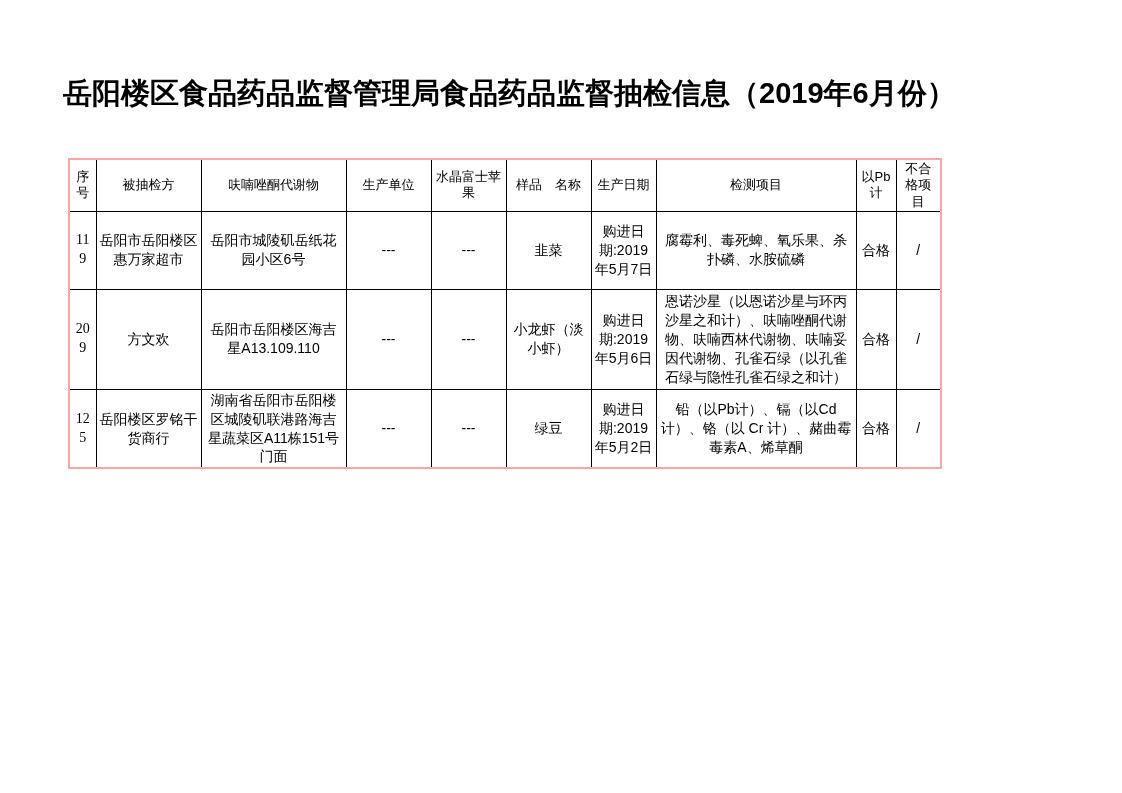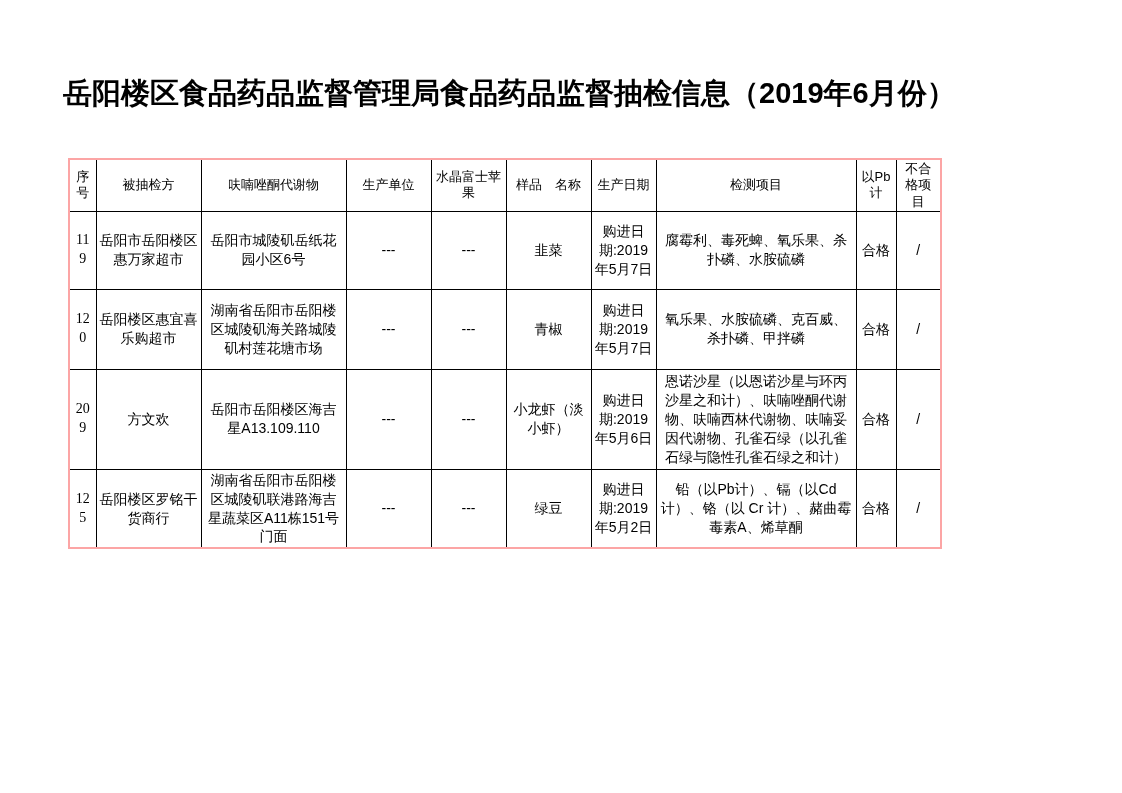--- a/index.html
+++ b/index.html
@@ -95,32 +95,20 @@
           <td>岳阳市岳阳楼区惠万家超市</td>
           <td>岳阳市城陵矶岳纸花园小区6号</td>
           <td>---</td>
           <td>---</td>
           <td>韭菜</td>
           <td>购进日期:2019年5月7日</td>
           <td>腐霉利、毒死蜱、氧乐果、杀扑磷、水胺硫磷</td>
           <td>合格</td>
           <td>/</td>
         </tr>
-        <tr style="height: 80px;">
-          <td class="seq">120</td>
-          <td>岳阳楼区惠宜喜乐购超市</td>
-          <td>湖南省岳阳市岳阳楼区城陵矶海关路城陵矶村莲花塘市场</td>
-          <td>---</td>
-          <td>---</td>
-          <td>青椒</td>
-          <td>购进日期:2019年5月7日</td>
-          <td>氧乐果、水胺硫磷、克百威、杀扑磷、甲拌磷</td>
-          <td>合格</td>
-          <td>/</td>
-        </tr>
         <tr style="height: 100px;">
           <td class="seq">209</td>
           <td>方文欢</td>
           <td>岳阳市岳阳楼区海吉星A13.109.110</td>
           <td>---</td>
           <td>---</td>
           <td>小龙虾（淡小虾）</td>
           <td>购进日期:2019年5月6日</td>
           <td>恩诺沙星（以恩诺沙星与环丙沙星之和计）、呋喃唑酮代谢物、呋喃西林代谢物、呋喃妥因代谢物、孔雀石绿（以孔雀石绿与隐性孔雀石绿之和计）</td>
           <td>合格</td>

